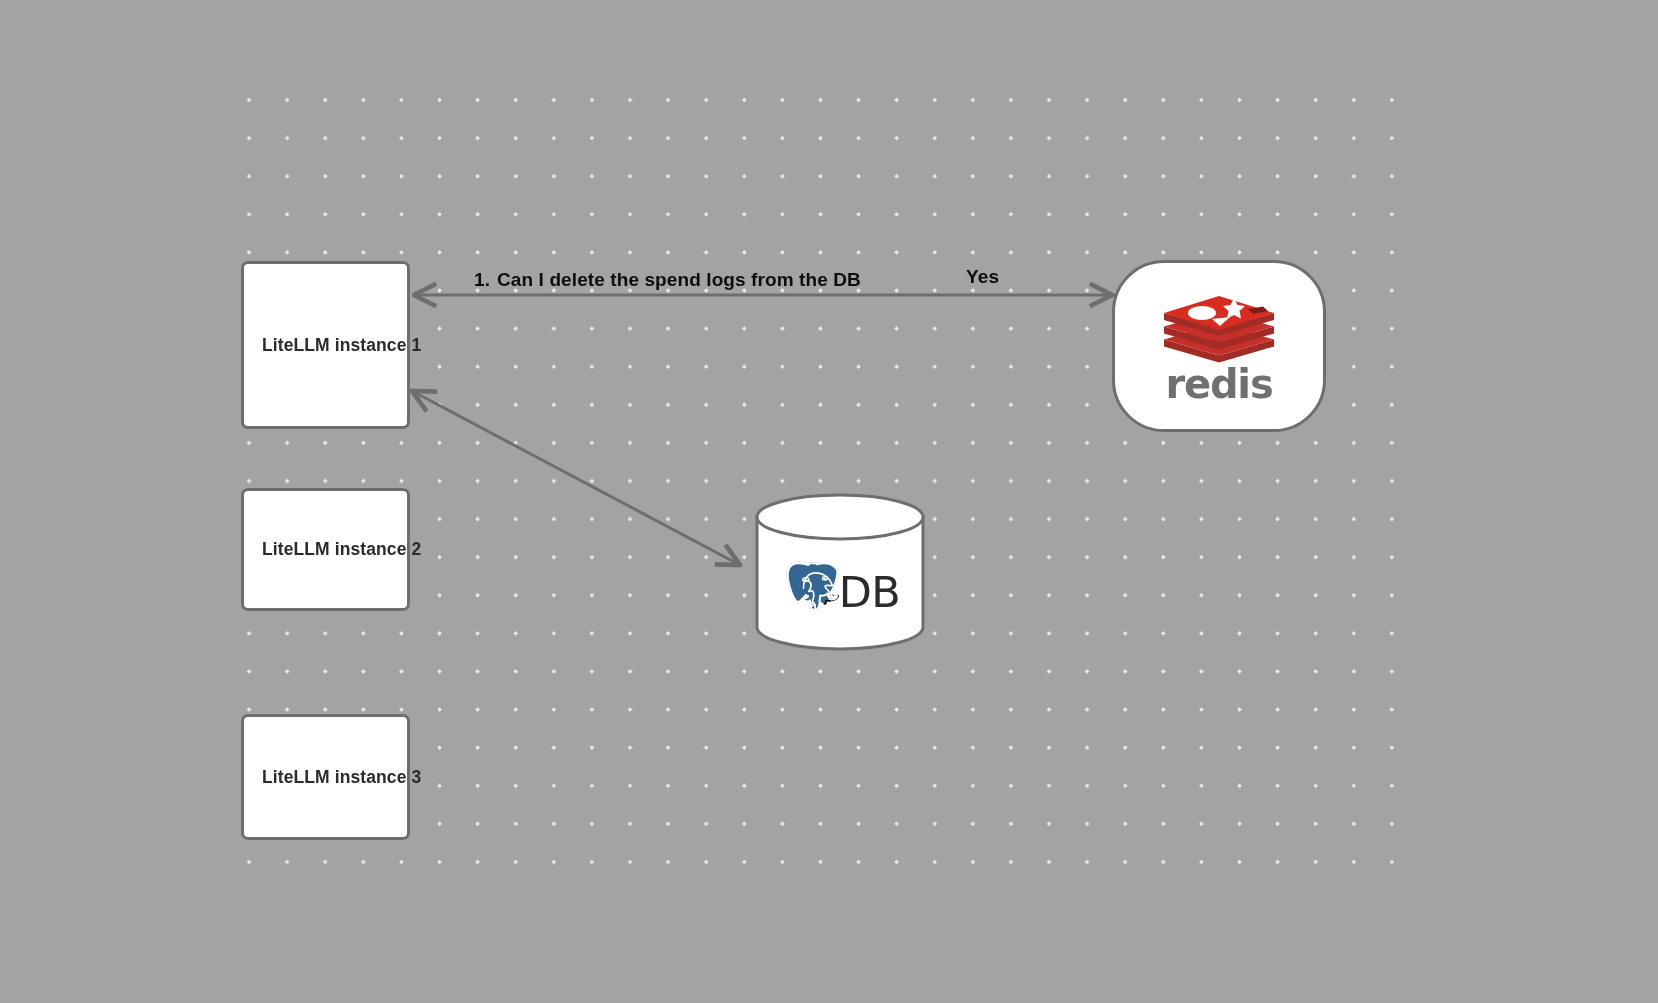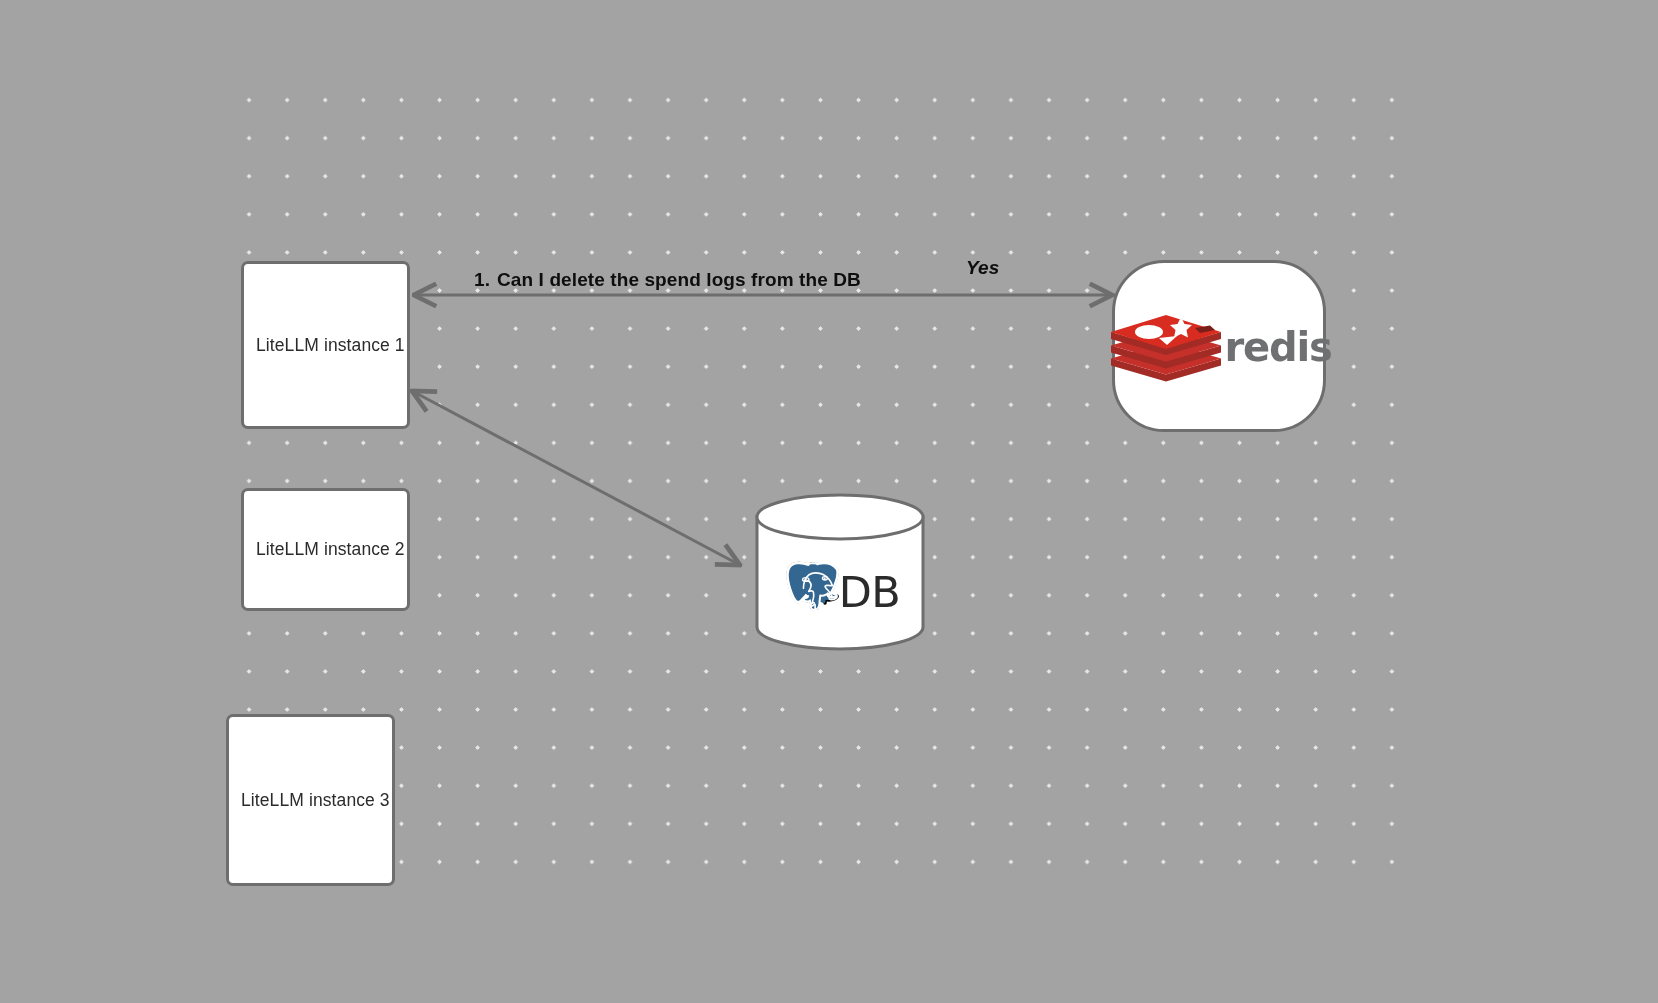--- a/index.html
+++ b/index.html
@@ -47,48 +47,49 @@
     background: #ffffff;
     border: 3px solid #6e6e6e;
     border-radius: 7px;
     display: flex;
     align-items: center;
     justify-content: flex-start;
   }
   .node-box .node-label {
     font-size: 17.5px;
     color: #2b2b2b;
-    font-weight: 400;
-    padding-left: 12px;
+    font-weight: 700;
+    padding-left: 18px;
     letter-spacing: 0.1px;
     line-height: 1.2;
     white-space: nowrap;
   }
   #node-litellm-1 { left: 241px; top: 261px; width: 169px; height: 168px; }
   #node-litellm-2 { left: 241px; top: 488px; width: 169px; height: 123px; }
-  #node-litellm-3 { left: 226px; top: 714px; width: 169px; height: 172px; }
+  #node-litellm-3 { left: 241px; top: 714px; width: 169px; height: 126px; }
 
   
   #node-redis {
     position: absolute;
     left: 1112px;
     top: 260px;
     width: 214px;
     height: 172px;
     box-sizing: border-box;
     background: #ffffff;
     border: 3px solid #6e6e6e;
     border-radius: 52px;
     display: flex;
     flex-direction: column;
     align-items: center;
     justify-content: center;
   }
   .redis-logo {
     display: flex;
+    flex-direction: column;
     align-items: center;
     justify-content: center;
     transform: translateY(2px);
   }
   .redis-wordmark {
     font-family: "DejaVu Sans", sans-serif;
     font-size: 40px;
     font-weight: 700;
     color: #6f7072;
     letter-spacing: -1.2px;
@@ -130,21 +131,21 @@
   .edge-label {
     position: absolute;
     font-size: 19px;
     font-weight: 700;
     color: #0e0e0e;
     white-space: nowrap;
     line-height: 1.2;
     letter-spacing: 0.1px;
   }
   #edge-label-1 { left: 474px; top: 269px; }
-  #edge-label-yes { left: 966px; top: 257px; font-style: italic; }
+  #edge-label-yes { left: 966px; top: 266px; }
   #edge-label-2 { left: 551px; top: 435px; }
   .lbl-num { margin-right: 7px; }
 </style>
 </head>
 <body>
 
 <div id="canvas">
 
   <div id="dot-grid"></div>
 

